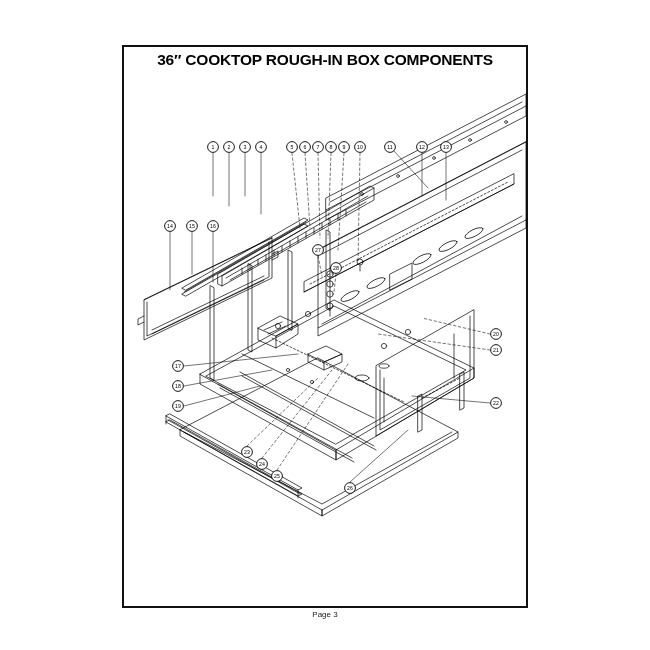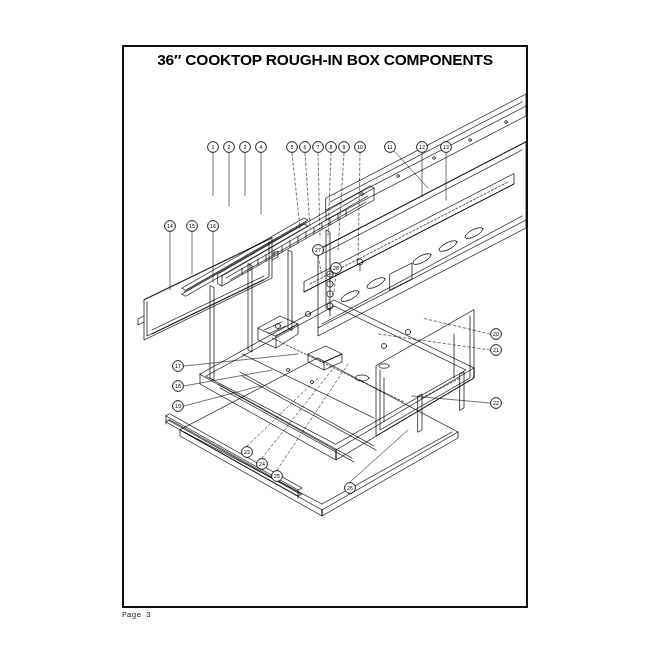--- a/index.html
+++ b/index.html
@@ -42,22 +42,23 @@
     font-weight: bold;
     letter-spacing: -0.2px;
     font-family: "Liberation Sans", sans-serif;
     white-space: nowrap;
   }
   #page-footer {
     position: absolute;
     left: 122px;
     top: 610px;
     width: 406px;
+    text-align: center;
     font-size: 8px;
-    font-family: Liberation Mono, monospace;
+    font-family: Liberation Sans, sans-serif;
     color: #222222;
   }
   
   #illustration {
     position: absolute;
     left: 122px;
     top: 78px;
     width: 406px;
     height: 520px;
   }

